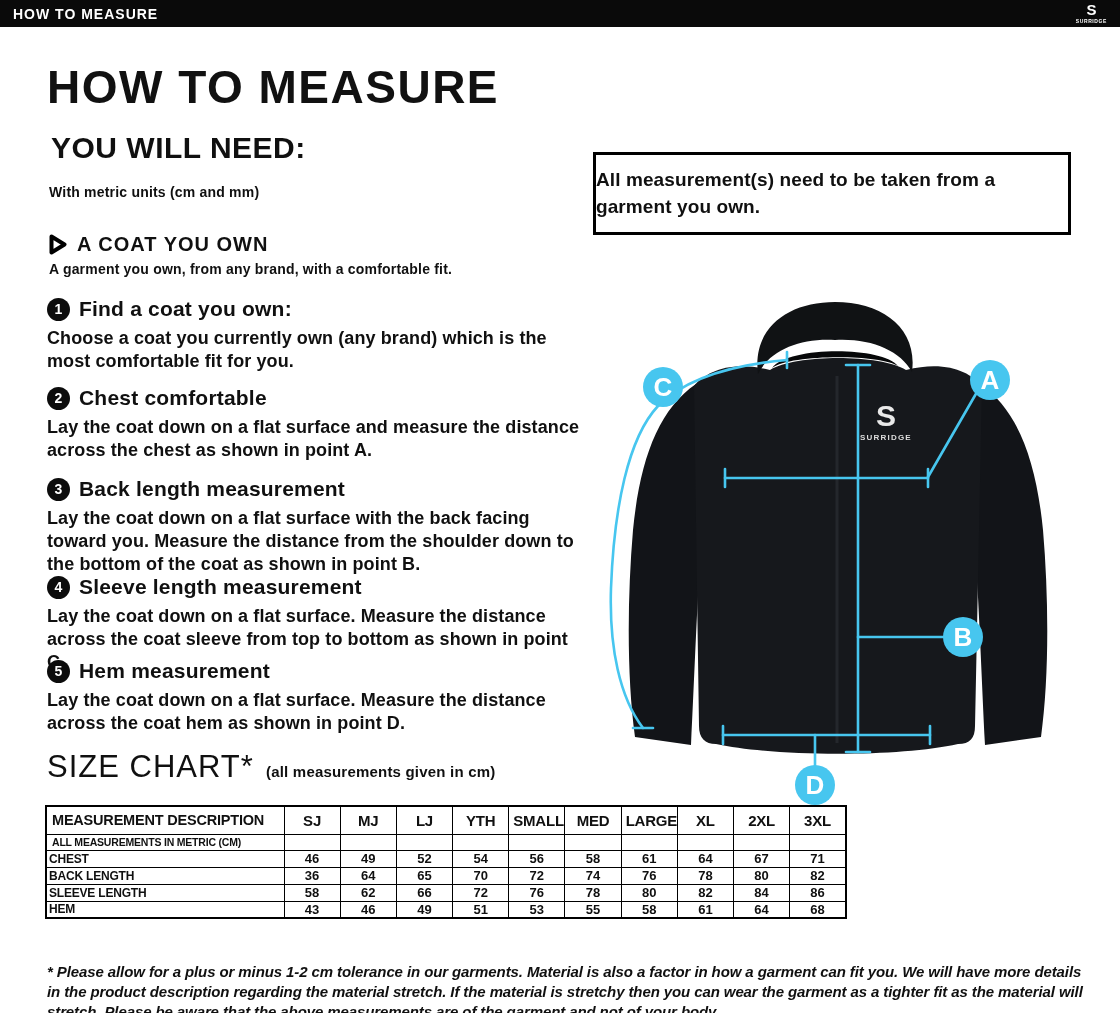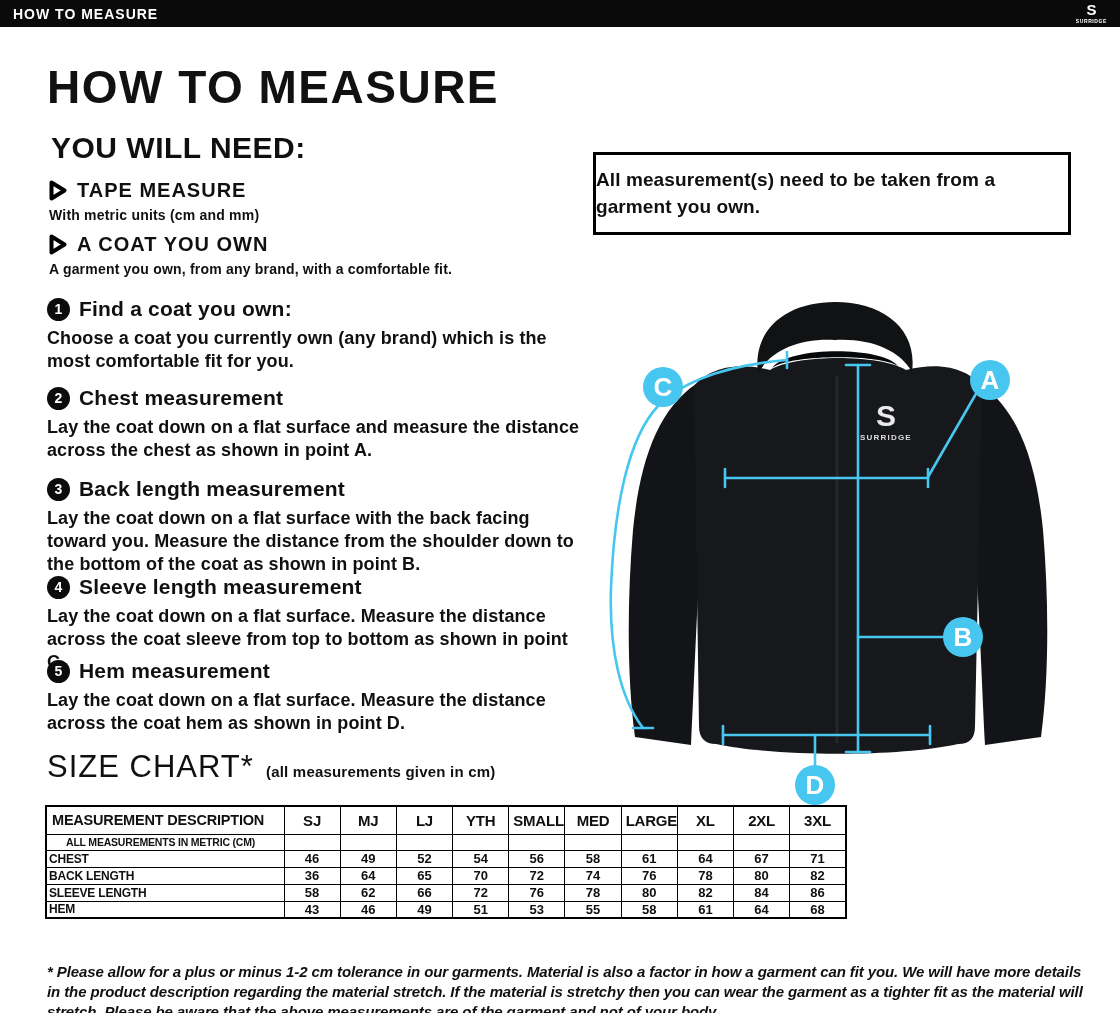--- a/index.html
+++ b/index.html
@@ -72,21 +72,21 @@
     position:absolute; left:45px; top:805px; width:800px;
     border-collapse:collapse; table-layout:fixed;
     border:2.5px solid #000;
   }
   .size-table th, .size-table td {
     border:1.5px solid #000; padding:0 4px; font-weight:bold; color:#101010;
     overflow:hidden; white-space:nowrap;
   }
   .size-table thead th { height:28px; font-size:15px; text-align:center; letter-spacing:-0.2px; }
   .size-table thead th.desc { text-align:left; padding-left:5px; font-size:14.5px; }
-  .size-table tr.note-row td { height:16px; font-size:10.5px; text-align:left; padding-left:19px; letter-spacing:-0.2px; }
+  .size-table tr.note-row td { height:16px; font-size:10.5px; text-align:left; padding-left:5px; letter-spacing:-0.2px; }
   .size-table tbody td { height:17px; font-size:13px; text-align:center; }
   .size-table tbody td.rowlabel { text-align:left; padding-left:2px; font-size:12px; letter-spacing:-0.2px; }
 
   
   .footnote {
     position:absolute; left:47px; top:947px; width:1046px;
     font-size:15px; font-weight:bold; font-style:italic;
     line-height:1.34; letter-spacing:-0.1px;
   }
 </style>
@@ -100,26 +100,20 @@
     <span class="topbar-logo">
       <span class="logo-s">S</span>
       <span class="logo-text">SURRIDGE</span>
     </span>
   </header>
 
   <h1 class="page-title">HOW TO MEASURE</h1>
   <h2 class="ywn-title">YOU WILL NEED:</h2>
 
   <div class="need need-0">
-    <div class="need-head">
-      <svg width="18" height="21" viewBox="0 0 18 21">
-        <polygon points="2.5,2.5 15.5,10.5 2.5,18.5" fill="none" stroke="#000" stroke-width="4" stroke-linejoin="round"></polygon>
-      </svg>
-      <span class="need-label">TAPE MEASURE</span>
-    </div>
     <div class="need-desc">With metric units (cm and mm)</div>
   </div>
 
   <div class="need need-1">
     <div class="need-head">
       <svg width="18" height="21" viewBox="0 0 18 21">
         <polygon points="2.5,2.5 15.5,10.5 2.5,18.5" fill="none" stroke="#000" stroke-width="4" stroke-linejoin="round"></polygon>
       </svg>
       <span class="need-label">A COAT YOU OWN</span>
     </div>
@@ -130,21 +124,21 @@
     <div class="step-head">
       <span class="step-num">1</span>
       <span class="step-title">Find a coat you own:</span>
     </div>
     <div class="step-desc">Choose a coat you currently own (any brand) which is the most comfortable fit for you.</div>
   </div>
 
   <div class="step step-1">
     <div class="step-head">
       <span class="step-num">2</span>
-      <span class="step-title">Chest measurement</span>
+      <span class="step-title">Chest comfortable</span>
     </div>
     <div class="step-desc">Lay the coat down on a flat surface and measure the distance across the chest as shown in point A.</div>
   </div>
 
   <div class="step step-2">
     <div class="step-head">
       <span class="step-num">3</span>
       <span class="step-title">Back length measurement</span>
     </div>
     <div class="step-desc">Lay the coat down on a flat surface with the back facing toward you. Measure the distance from the shoulder down to the bottom of the coat as shown in point B.</div>

